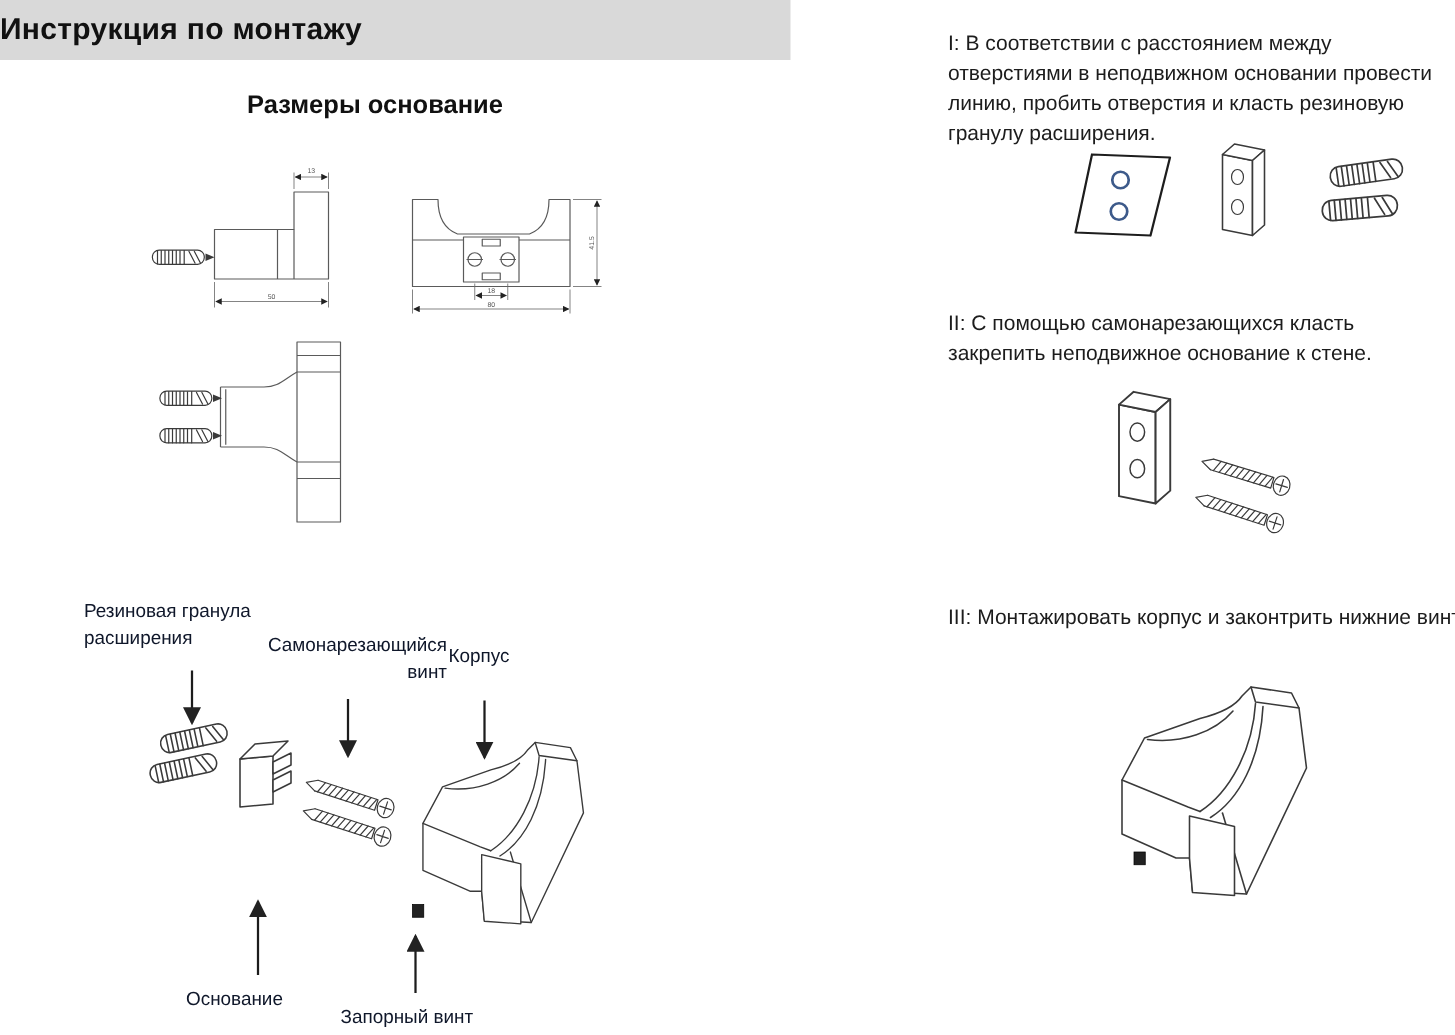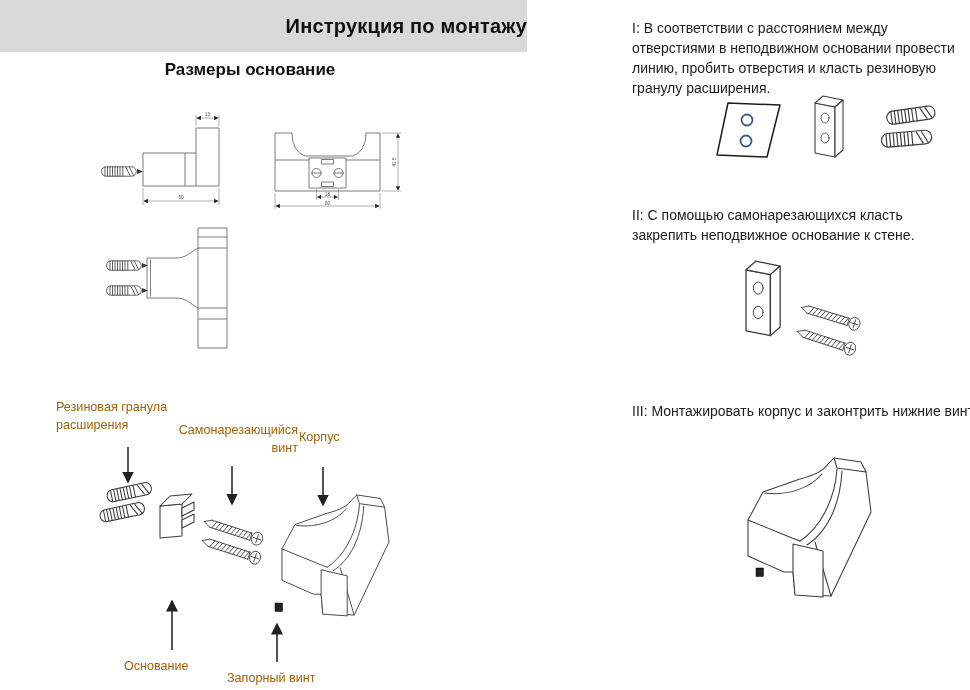--- a/index.html
+++ b/index.html
@@ -1,27 +1,27 @@
 <!DOCTYPE html>
 <html><head>
 <meta charset="utf-8">
 <style>
   html,body{margin:0;padding:0;background:#fff;}
   .page{position:relative;width:970px;height:690px;background:#ffffff;
         font-family:"Liberation Sans",sans-serif;overflow:hidden;color:#1c1c1c;}
   .abs{position:absolute;}
 
-  .header-bar{left:0;top:0;width:527px;height:52px;background:#d9d9d9;
-              display:flex;align-items:center;justify-content:flex-end;}
+  .header-bar{left:0;top:0;width:527px;height:40px;background:#d9d9d9;
+              display:flex;align-items:center;justify-content:flex-start;}
   .header-title{font-size:20px;font-weight:600;color:#111;letter-spacing:.2px;}
   .dims-title{left:90px;top:60px;width:320px;text-align:center;
               font-size:17px;font-weight:600;color:#111;}
 
   .step-text{width:338px;font-size:14px;line-height:1.42;color:#1c1c1c;}
-  .part-label{font-size:12.6px;line-height:1.45;color:#a16207;}
+  .part-label{font-size:12.6px;line-height:1.45;color:#0f172a;}
 
   
   .tln{fill:none;stroke:#5a5a5a;stroke-width:.8;stroke-linejoin:round;}
   .tlnf{fill:#fff;stroke:#5a5a5a;stroke-width:.8;stroke-linejoin:round;}
   .dim{stroke:#6a6a6a;stroke-width:.55;fill:none;}
   .dimarr{marker-start:url(#arr);marker-end:url(#arr);}
   .dimt{font-family:"Liberation Sans",sans-serif;font-size:4.6px;fill:#555;}
 
   
   .shp{fill:#fff;stroke:#3a3a3a;stroke-width:1.05;stroke-linejoin:round;}

